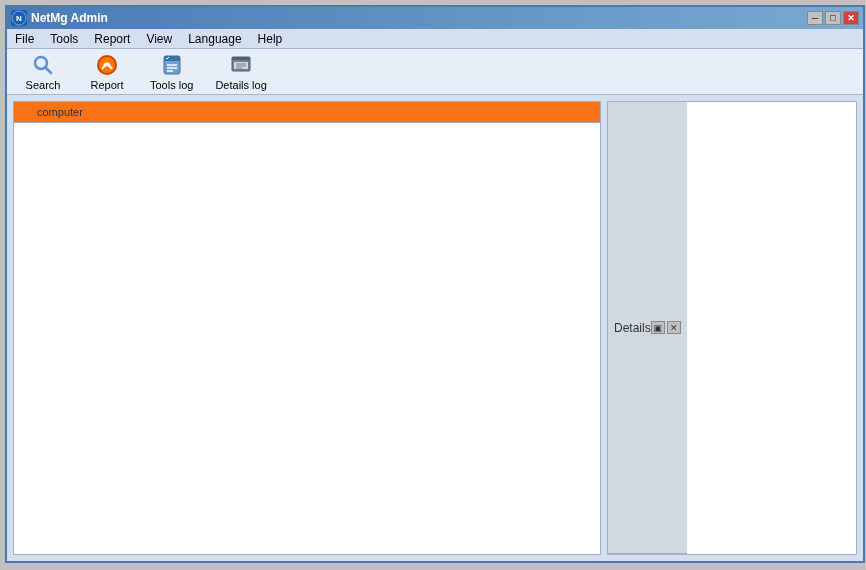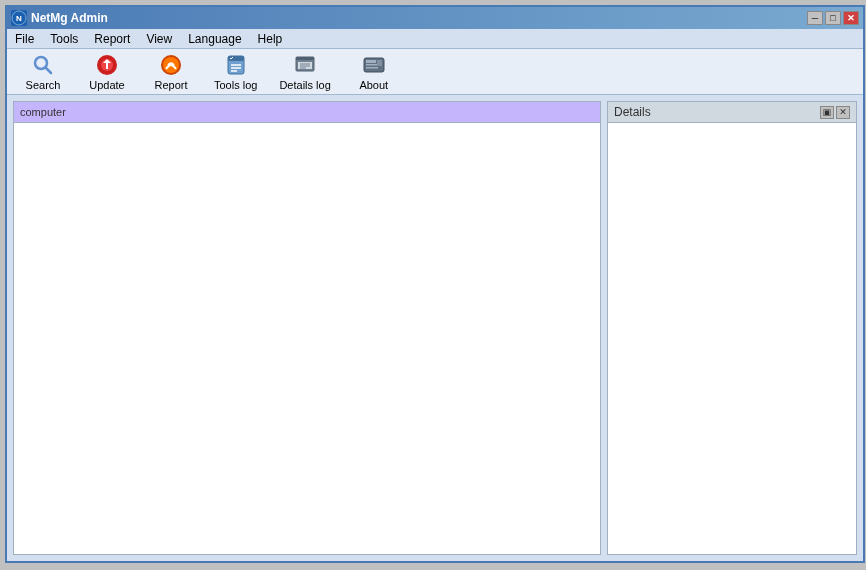--- a/index.html
+++ b/index.html
@@ -143,33 +143,33 @@
     .left-panel {
       flex: 1;
       background: white;
       border: 1px solid #a0b0c0;
       display: flex;
       flex-direction: column;
       overflow: hidden;
     }
 
     .left-panel-header {
-      background: #c4b5fd;
-      padding: 4px 6px;
+      background: #f97316;
+      padding: 4px 23px;
       border-bottom: 1px solid #a0b0c0;
       font-size: 11px;
       color: #333;
     }
 
     .right-panel {
       width: 250px;
       background: #f0f0e8;
       border: 1px solid #a0b0c0;
       display: flex;
-      flex-direction: column;
+      flex-direction: row;
     }
 
     .right-panel-header {
       display: flex;
       justify-content: space-between;
       align-items: center;
       background: #d0d8e0;
       padding: 3px 6px;
       border-bottom: 1px solid #a0b0c0;
     }
@@ -239,31 +239,20 @@
     <div class="toolbar-btn">
       <div class="toolbar-icon">
         <svg width="24" height="24" viewBox="0 0 24 24">
           <circle cx="10" cy="10" r="6" fill="none" stroke="#6090d0" stroke-width="2.5"></circle>
           <line x1="14.5" y1="14.5" x2="20" y2="20" stroke="#6090d0" stroke-width="2.5" stroke-linecap="round"></line>
         </svg>
       </div>
       <span class="toolbar-btn-label">Search</span>
     </div>
 
-    <div class="toolbar-btn">
-      <div class="toolbar-icon">
-        <svg width="24" height="24" viewBox="0 0 24 24">
-          <circle cx="12" cy="12" r="10" fill="#cc2020"></circle>
-          <circle cx="12" cy="12" r="6" fill="#ee4444"></circle>
-          <path d="M8 10 L12 6 L16 10" fill="white"></path>
-          <rect x="11" y="9" width="2" height="7" fill="white"></rect>
-        </svg>
-      </div>
-      <span class="toolbar-btn-label">Update</span>
-    </div>
 
     <div class="toolbar-btn">
       <div class="toolbar-icon">
         <svg width="24" height="24" viewBox="0 0 24 24">
           <circle cx="12" cy="12" r="10" fill="#cc4400"></circle>
           <circle cx="12" cy="12" r="8" fill="#ff7700"></circle>
           <path d="M7 16 Q12 8 17 16" stroke="white" stroke-width="2" fill="none"></path>
           <path d="M9 12 Q12 8 15 12" stroke="white" stroke-width="1.5" fill="none"></path>
         </svg>
       </div>
@@ -292,32 +281,20 @@
           <rect x="3" y="4" width="18" height="3" fill="#506070"></rect>
           <rect x="5" y="9" width="14" height="7" fill="#d0d8e0"></rect>
           <line x1="7" y1="11" x2="17" y2="11" stroke="#708090" stroke-width="1"></line>
           <line x1="7" y1="13" x2="17" y2="13" stroke="#708090" stroke-width="1"></line>
           <line x1="7" y1="15" x2="13" y2="15" stroke="#708090" stroke-width="1"></line>
         </svg>
       </div>
       <span class="toolbar-btn-label">Details log</span>
     </div>
 
-    <div class="toolbar-btn">
-      <div class="toolbar-icon">
-        <svg width="24" height="24" viewBox="0 0 24 24">
-          <rect x="2" y="5" width="20" height="14" rx="2" fill="#607080" stroke="#405060" stroke-width="1"></rect>
-          <rect x="4" y="7" width="10" height="3" fill="#a0b0c0"></rect>
-          <rect x="4" y="11" width="16" height="1.5" fill="#a0b0c0"></rect>
-          <rect x="4" y="14" width="12" height="1.5" fill="#a0b0c0"></rect>
-          <rect x="15" y="7" width="5" height="5" fill="#8090a0"></rect>
-        </svg>
-      </div>
-      <span class="toolbar-btn-label">About</span>
-    </div>
 
   </div>
 
   <div class="main-content">
 
     <div class="left-panel">
       <div class="left-panel-header">
         <span>computer</span>
       </div>
       <div style="flex:1; background: white;"></div>

